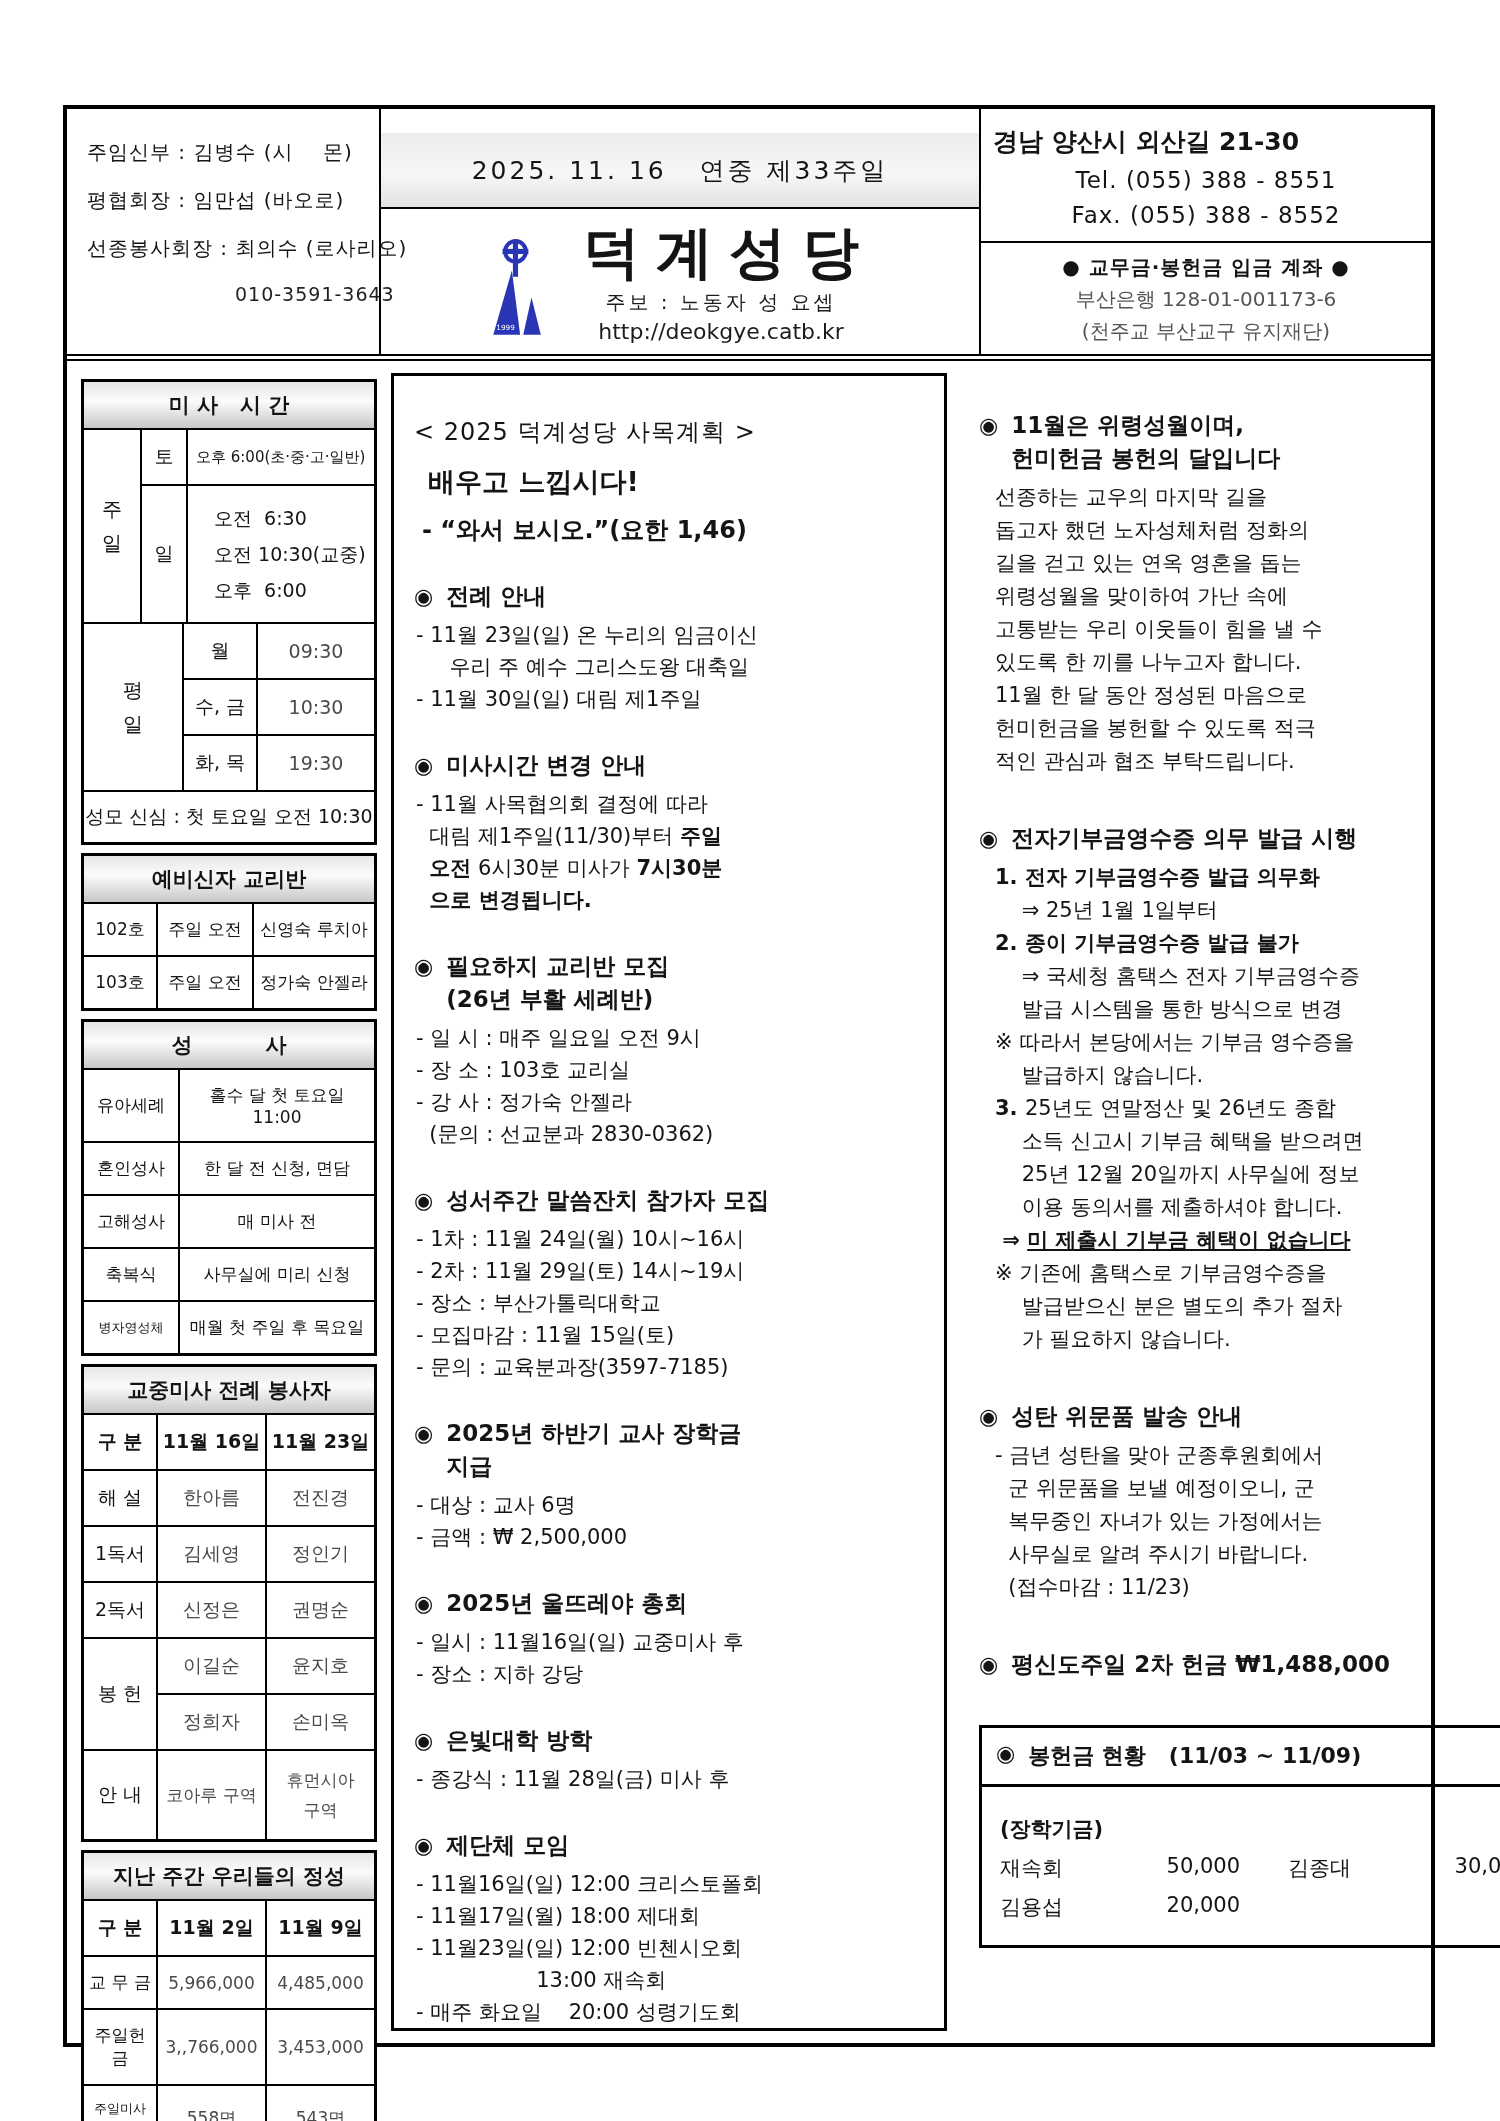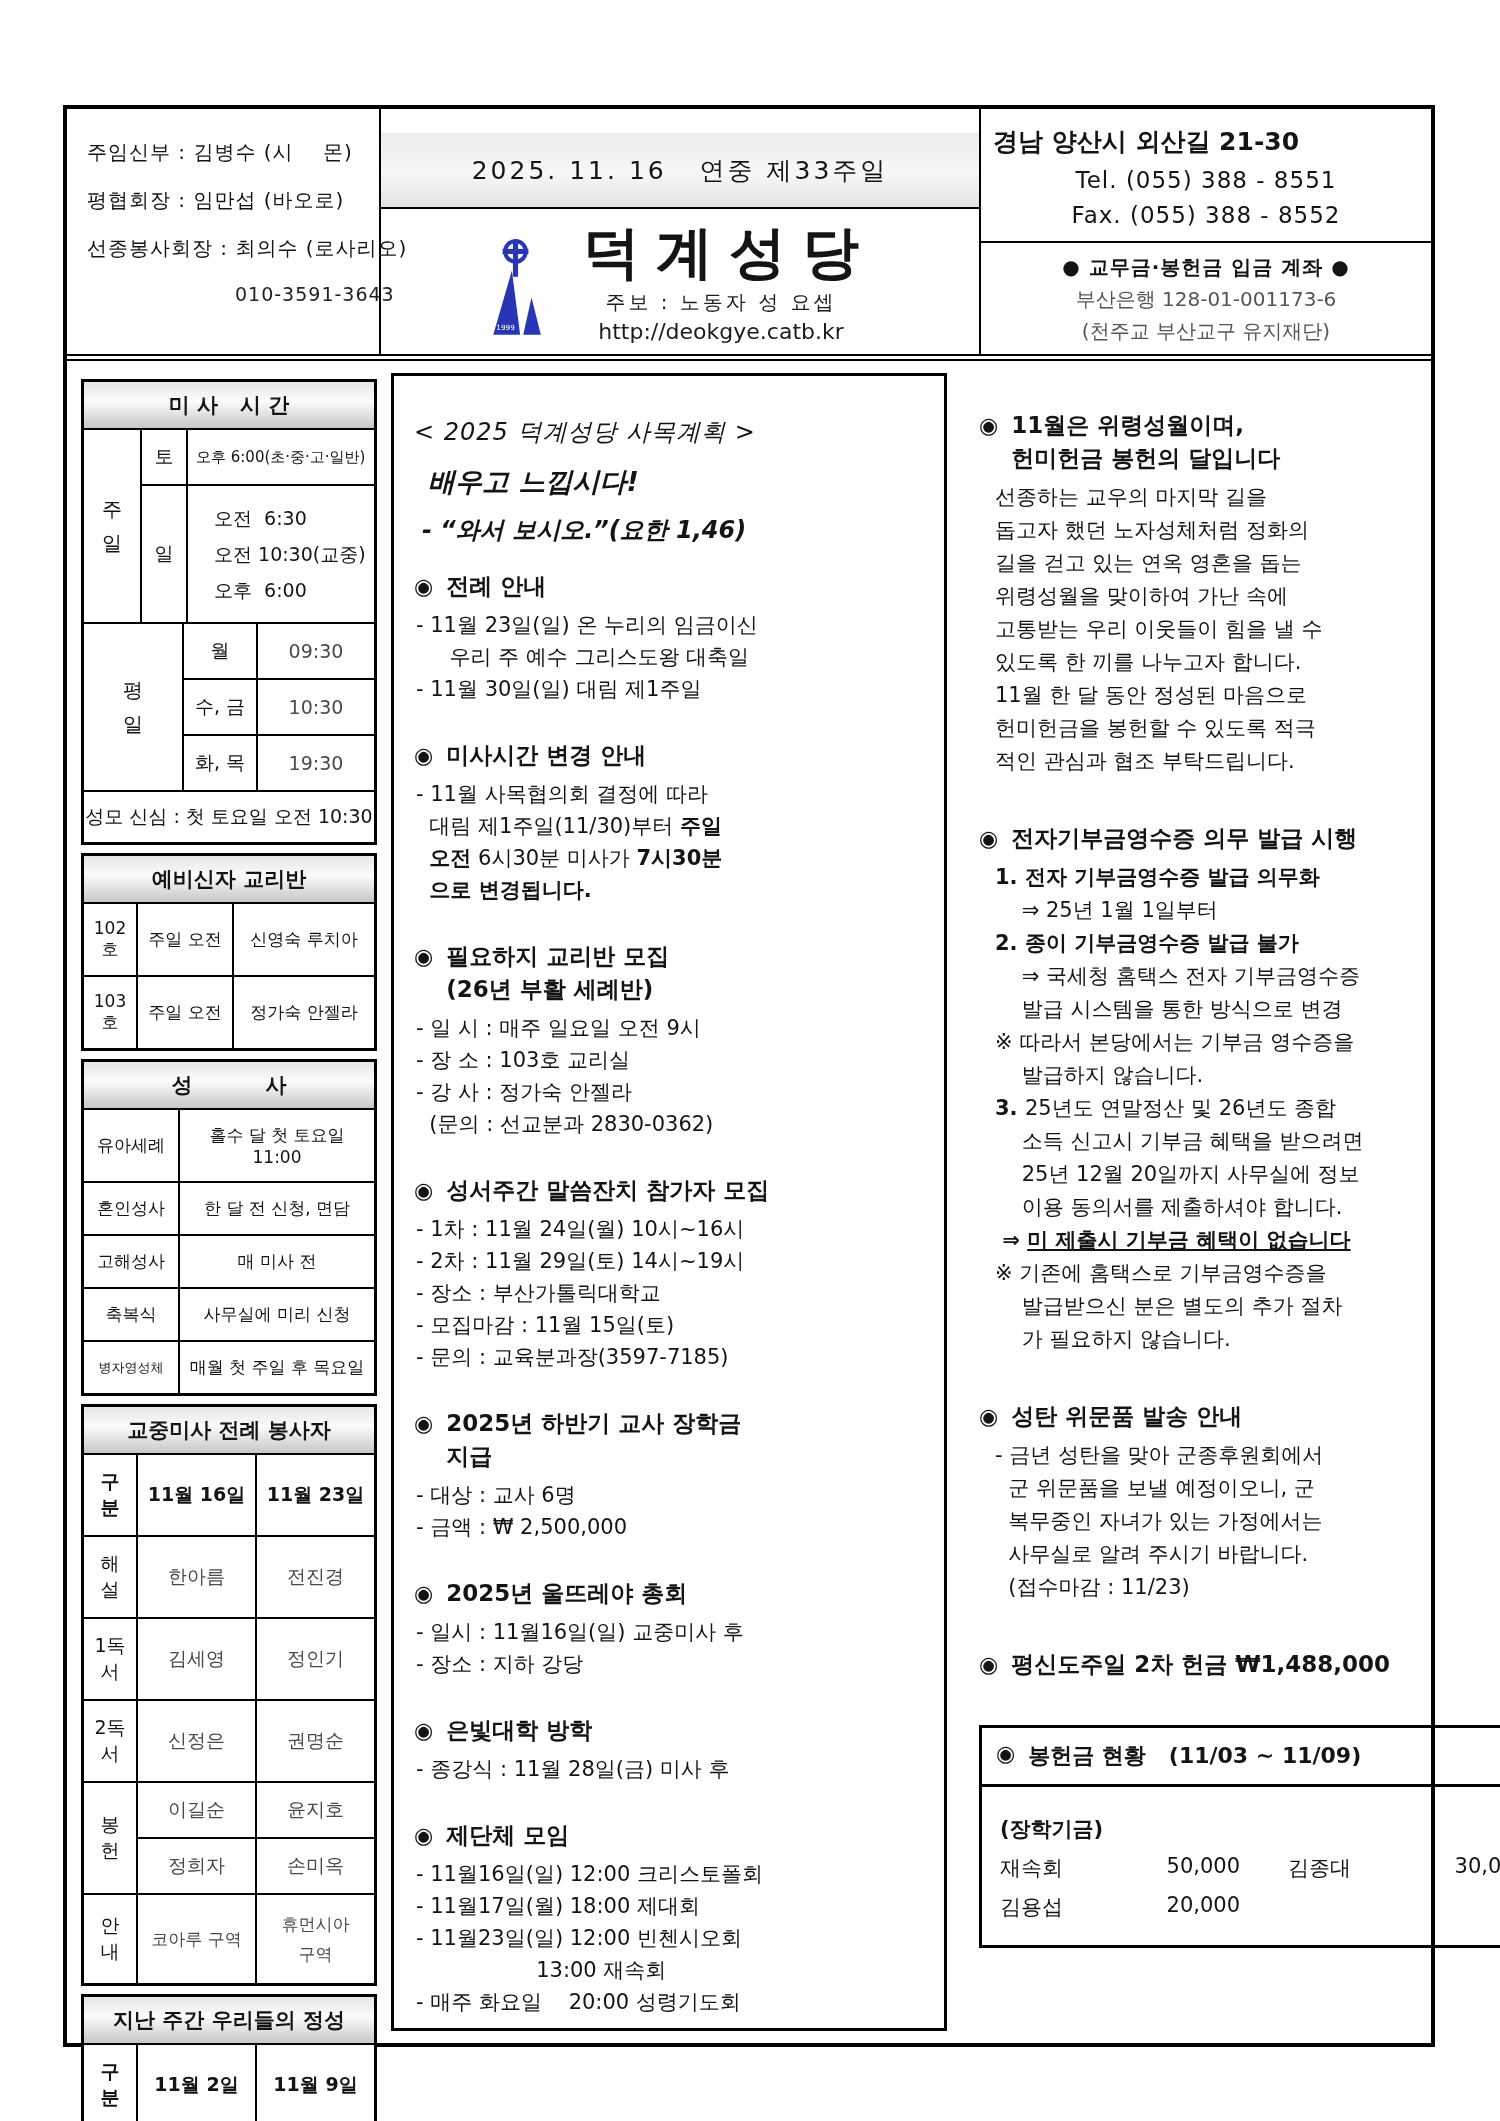--- a/index.html
+++ b/index.html
@@ -38,36 +38,36 @@
   .row{display:flex;align-items:stretch;}
   .col{display:flex;flex-direction:column;}
   .grow{flex:1;}
   .bt{border-top:2px solid #000;}
   .br{border-right:2px solid #000;}
   .cell{padding:14px 4px;font-size:19px;display:flex;align-items:center;justify-content:center;text-align:center;box-sizing:border-box;}
   .pre{white-space:pre-line;}
   .vlabel{font-size:20px;line-height:34px;}
   .w48{width:46px;flex:none;}
   .w58{width:58px;flex:none;}
-  .w72{width:54px;flex:none;}
+  .w72{width:74px;flex:none;}
   .w95{width:96px;flex:none;}
   .w100{width:100px;flex:none;}
   .w112{width:116px;flex:none;}
   .sat{font-size:15px;justify-content:flex-start;padding-left:8px;white-space:pre;}
   .times{flex-direction:column;align-items:flex-start;padding-left:26px;line-height:36px;font-size:19px;white-space:pre;}
   .lt-foot{font-size:19px;text-align:center;padding:12px 0;}
   .b{font-weight:700;}
   .u{text-decoration:underline;}
   .val{color:#4a4a4a;}
   .sm{font-size:17px;}
   .xs{font-size:13px;}
   .guide{line-height:30px;}
 
   
-  .plan{margin-bottom:24px;font-style:italic;}
+  .plan{margin-bottom:34px;}
   .plan1{font-size:24px;letter-spacing:1px;}
   .plan2{font-size:27px;font-weight:700;margin-top:16px;padding-left:14px;}
   .plan3{font-size:24px;font-weight:700;margin-top:14px;padding-left:8px;}
   .section{margin-bottom:34px;}
   .sec-title{display:flex;gap:13px;font-size:23px;font-weight:700;line-height:33px;margin-bottom:6px;}
   .bullet{font-size:22px;flex:none;}
   .title-lines{display:flex;flex-direction:column;}
   .ln{font-size:21px;line-height:32px;white-space:pre-wrap;}
   .col-mid .ln{padding-left:2px;}
   .col-right .section{margin-bottom:44px;}

